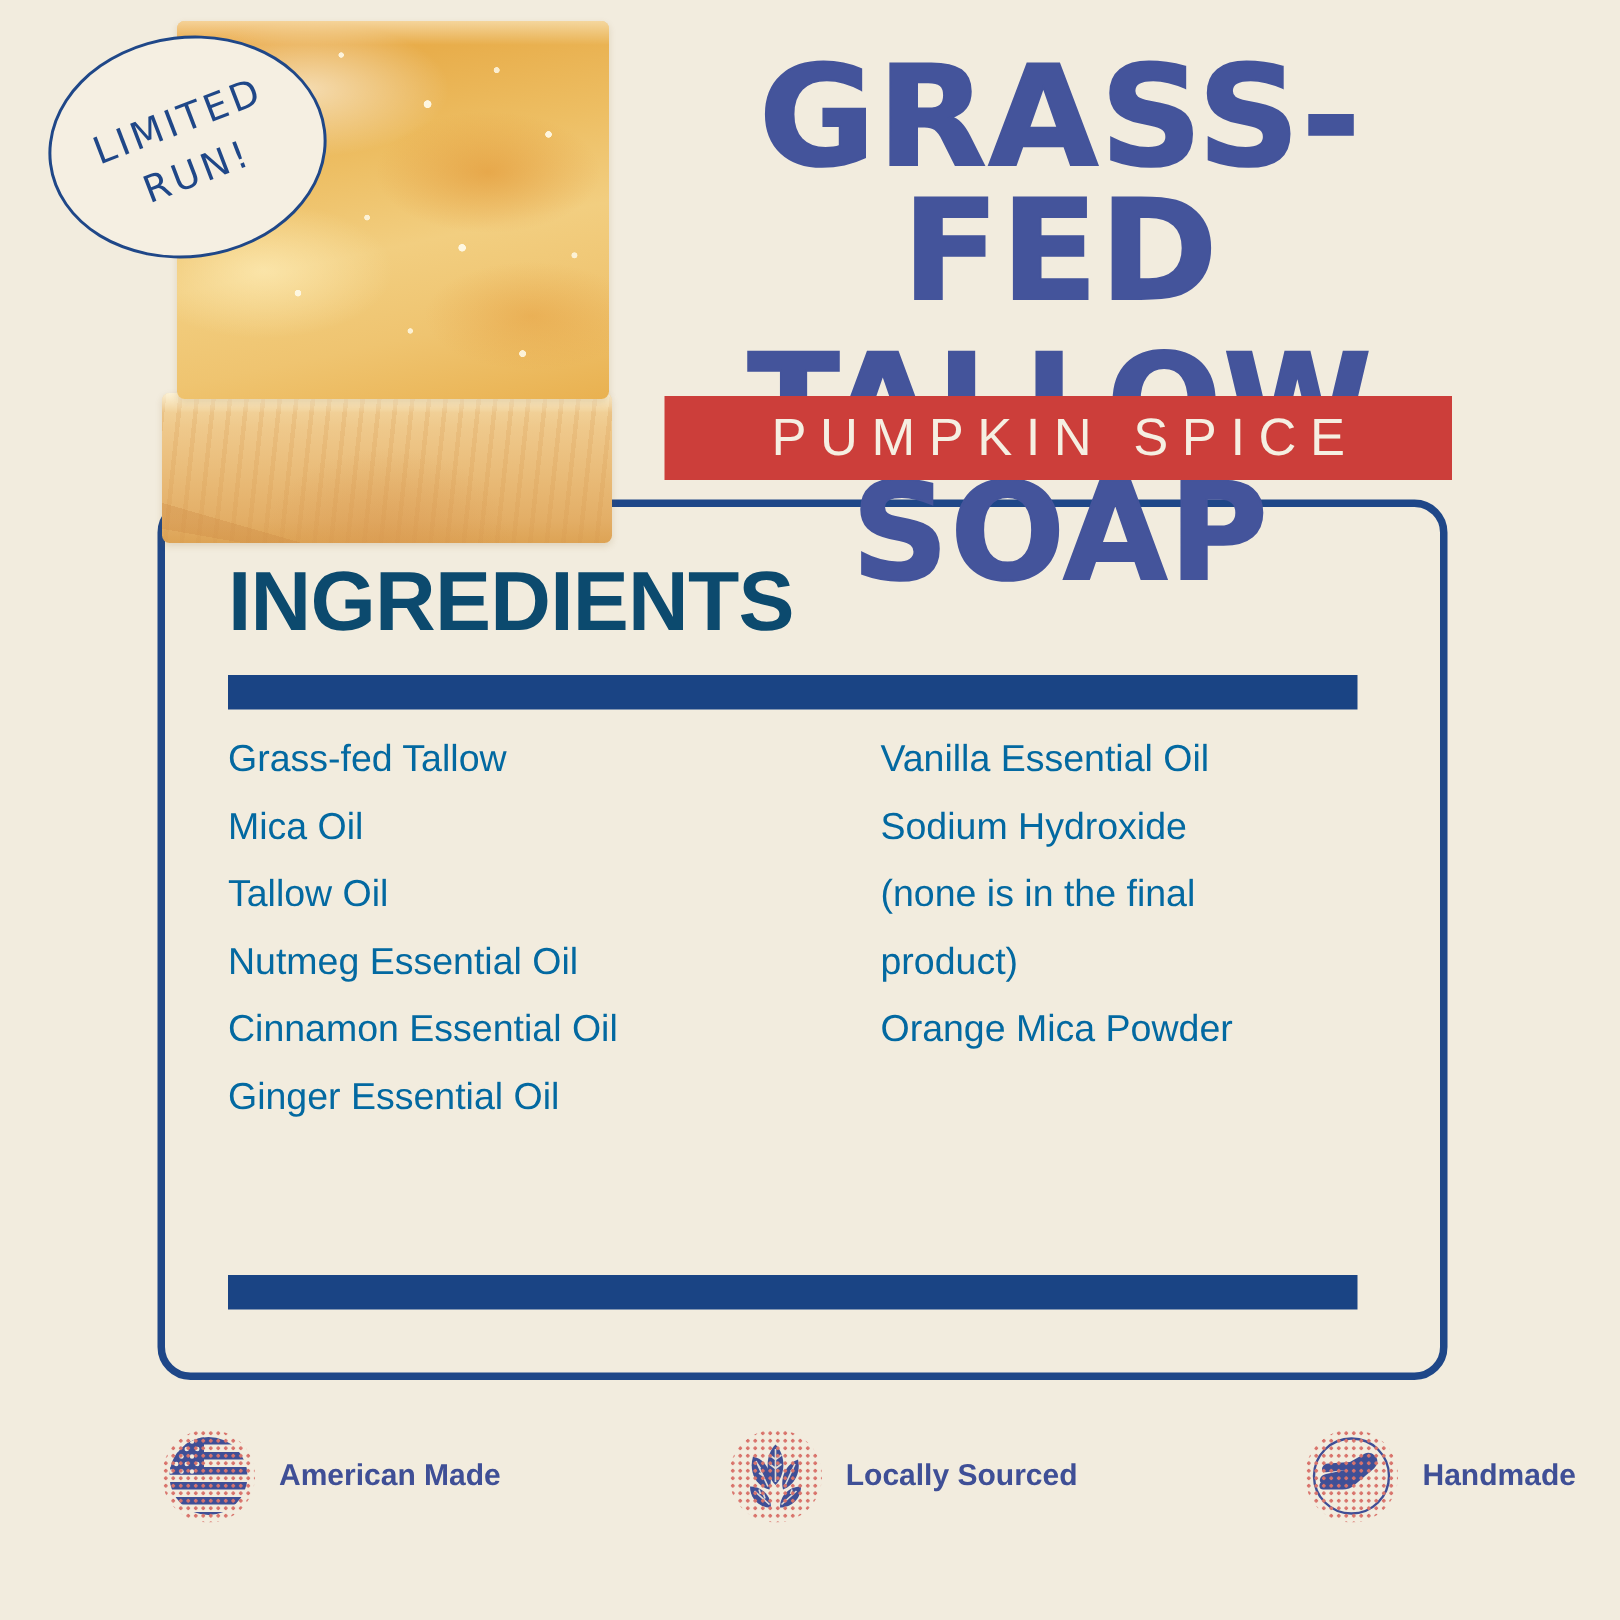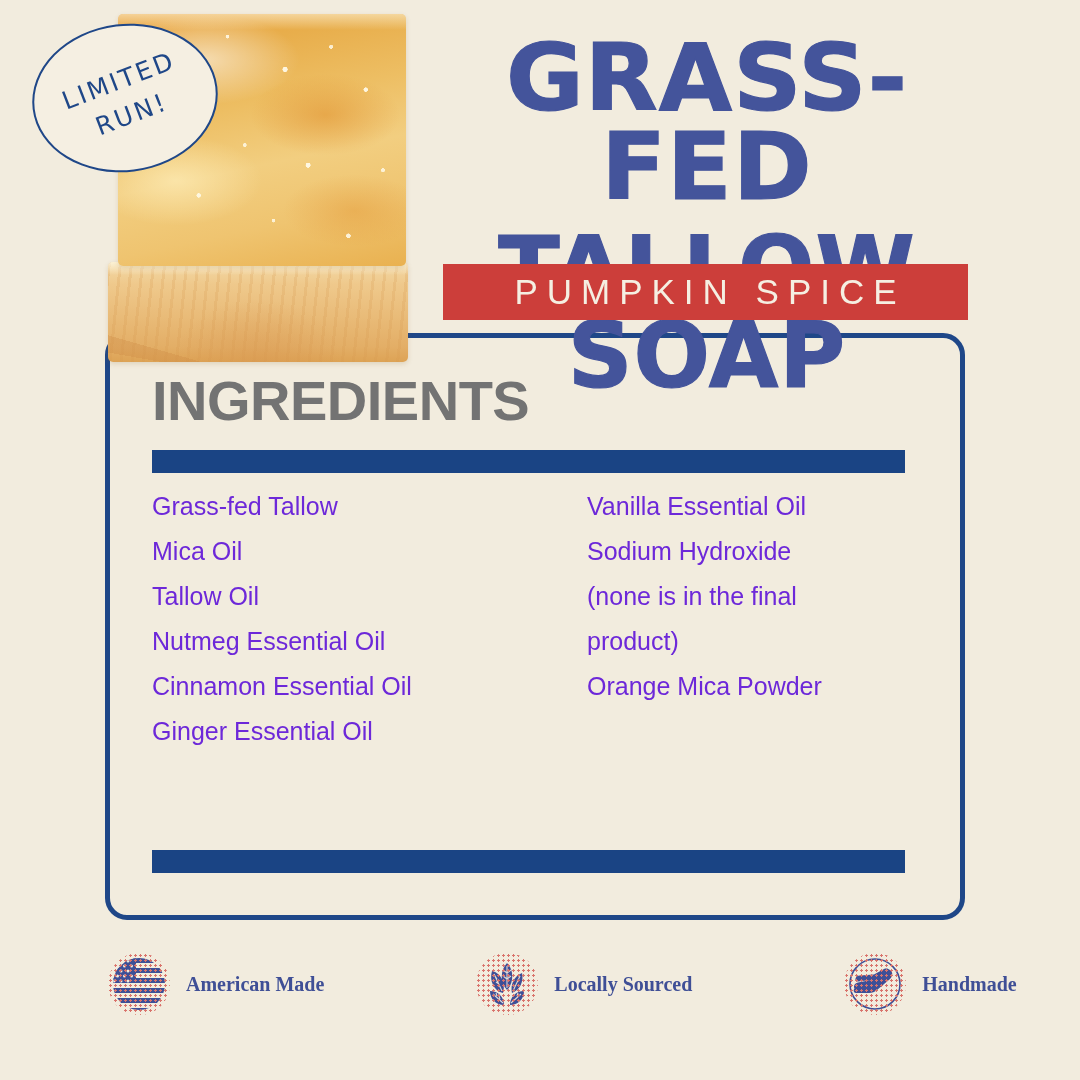--- a/index.html
+++ b/index.html
@@ -116,57 +116,57 @@
 
   
   .card{
     position:absolute;left:105px;top:333px;width:860px;height:587px;
     border:5px solid #1F4788;border-radius:22px;
     box-sizing:border-box;
     z-index:3;
   }
   .card-heading{
     position:absolute;left:152px;top:368px;
-    color:#737373;font-size:56px;font-weight:700;letter-spacing:-.5px;
+    color:#0c4a6e;font-size:56px;font-weight:700;letter-spacing:-.5px;
     font-family:"Liberation Sans", sans-serif;
     z-index:6;
   }
   .rule{
     position:absolute;left:152px;width:753px;height:23px;background:#1A4484;z-index:6;
   }
   .rule-top{top:450px;}
   .rule-bottom{top:850px;}
 
   .ing-cols{
     position:absolute;left:152px;top:484px;width:755px;height:360px;
     display:flex;justify-content:space-between;z-index:6;
   }
   .ing-col{display:flex;flex-direction:column;}
   .ing-col-left{text-align:left;width:420px;}
   .ing-col-right{text-align:left;width:320px;}
   .ing-item{
-    color:#6d28d9;font-size:25px;font-weight:400;line-height:45px;
+    color:#0369a1;font-size:25px;font-weight:400;line-height:45px;
     font-family:"Liberation Sans", sans-serif;
     white-space:nowrap;
   }
   .ing-col-right .ing-item{white-space:normal;}
 
   
   .footer{
     position:absolute;left:100px;top:946px;width:890px;height:76px;
     display:flex;align-items:center;z-index:4;
   }
   .badge{display:flex;align-items:center;}
   .badge-1{margin-left:8px;}
   .badge-2{margin-left:152px;}
   .badge-3{margin-left:152px;}
   .badge-icon{width:62px;height:62px;position:relative;flex:0 0 auto;}
   .badge-label{
     margin-left:16px;color:#3F4F96;font-size:20px;font-weight:700;
-    font-family:Liberation Serif, serif;white-space:nowrap;
+    font-family:Liberation Sans, sans-serif;white-space:nowrap;
   }
   .halo{
     position:absolute;inset:0;border-radius:50%;
     background-image:radial-gradient(circle, #D9736B 0 1.1px, transparent 1.3px);
     background-size:5px 5px;
   }
 </style>
 </head>
 <body>
 

